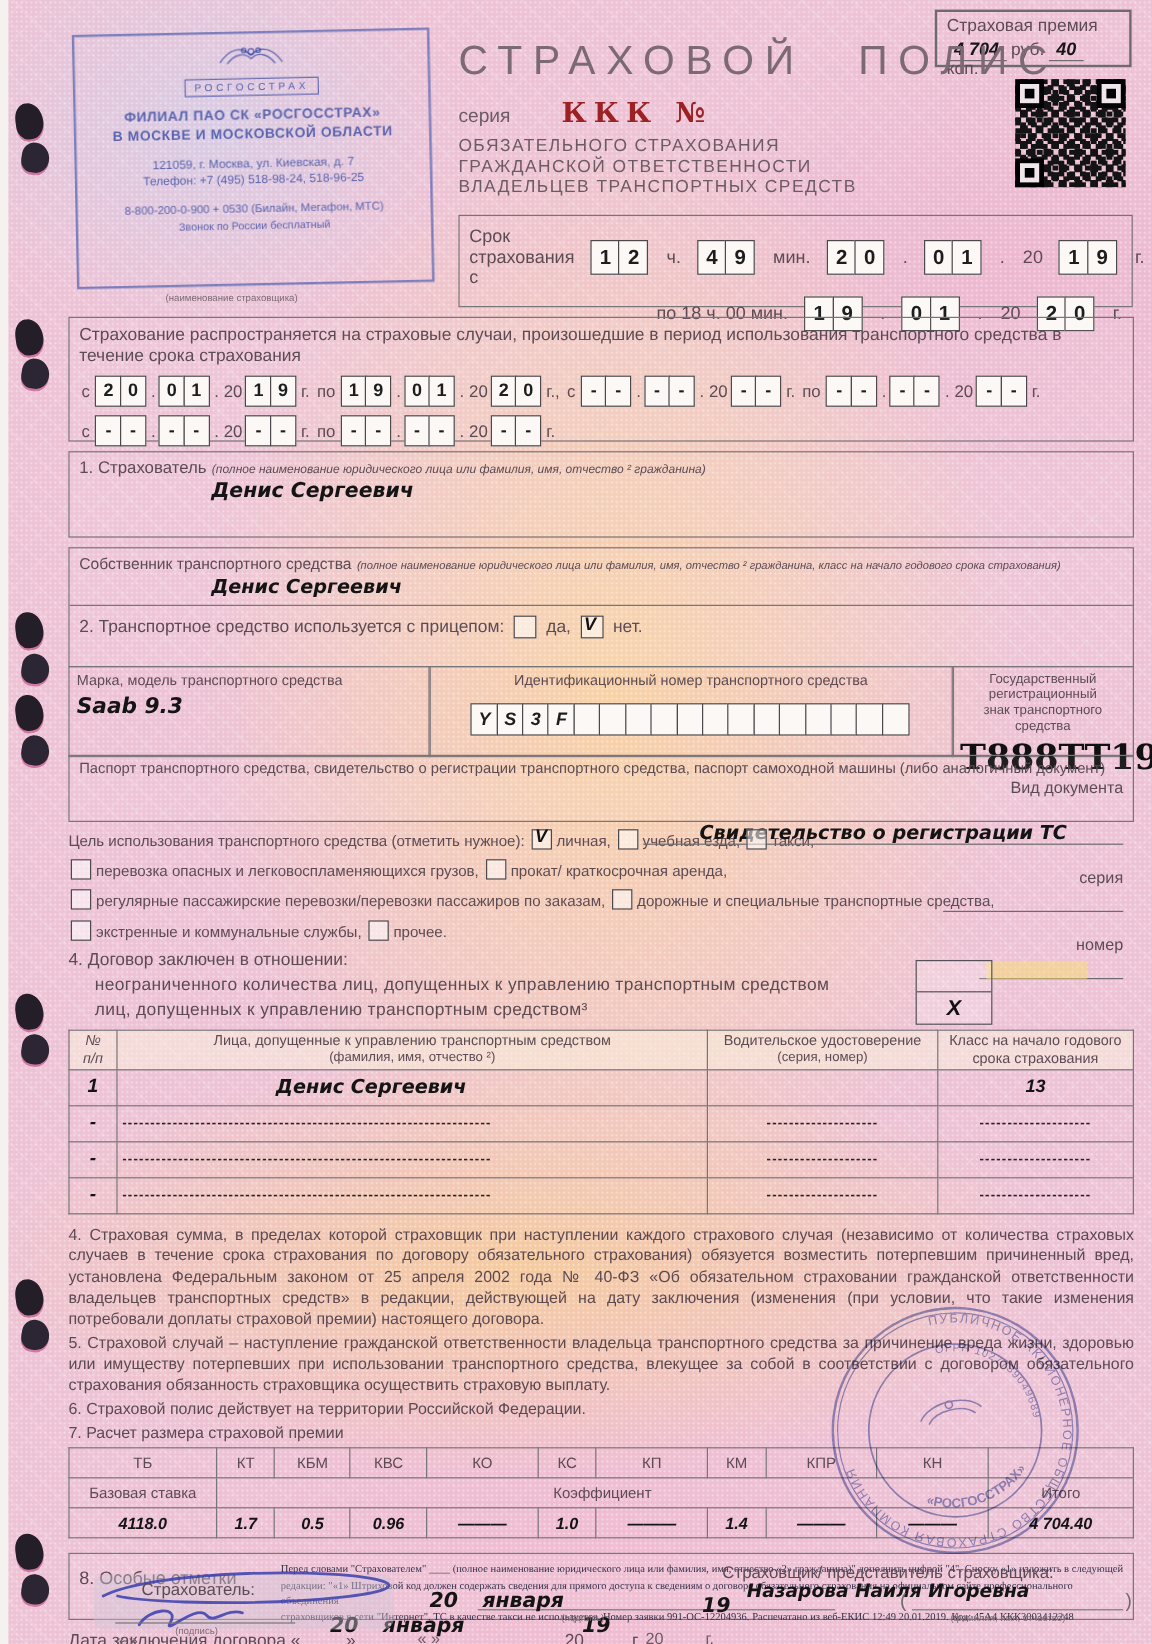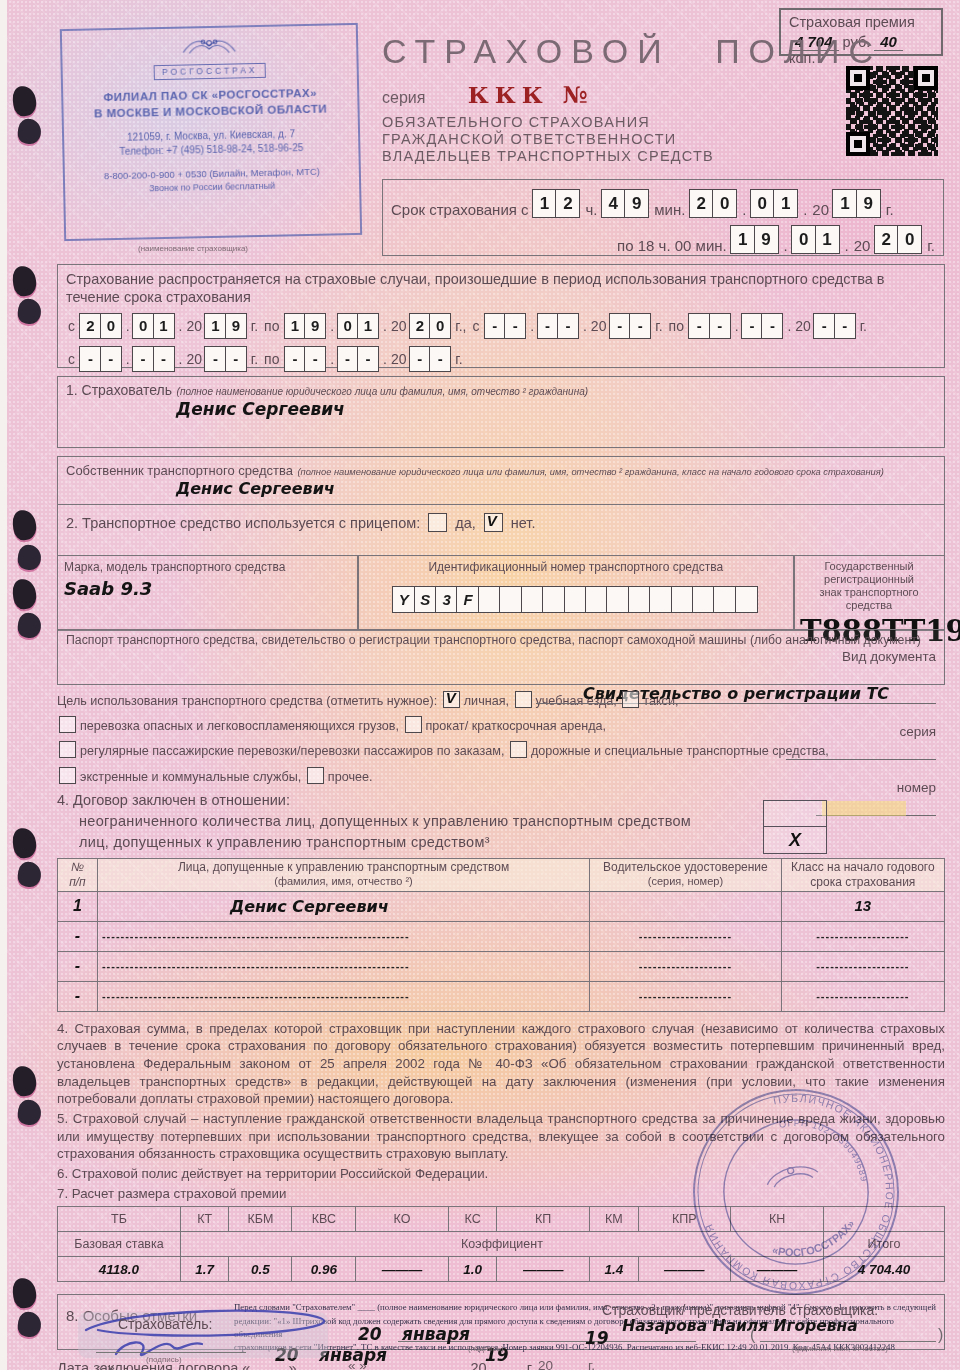--- a/index.html
+++ b/index.html
@@ -64,21 +64,21 @@
   .titleblock{position:absolute;left:382px;top:32px;width:560px;}
   .title{font-size:34px;letter-spacing:9px;word-spacing:26px;color:#7b6a73;font-weight:400;}
   .series-row{margin-top:10px;}
   .series-lbl{font-size:16px;color:#6d5b64;}
   .series-val{font-family:"DejaVu Serif",serif;font-weight:bold;color:#9c2123;
     font-size:23px;letter-spacing:6px;margin-left:38px;}
   .subt{font-size:14.5px;letter-spacing:1.2px;color:#6d5b64;margin-top:6px;}
   
   .termbox{position:absolute;left:382px;top:179px;width:562px;height:77px;
     border:1.5px solid #79747a;box-sizing:border-box;padding:7px 8px;font-size:15px;}
-  .trow{display:flex;align-items:flex-end;gap:5px;margin-top:2px;}
+  .trow{display:flex;align-items:center;gap:15px;margin-top:2px;}
   .trow.right{justify-content:flex-end;margin-top:7px;}
   .cells{display:inline-flex;gap:0;}
   .cells .cell{display:inline-block;width:23px;height:27px;border:1.6px solid #4c484c;
     background:#fbf8f6;margin-left:-1.6px;text-align:center;font-weight:bold;
     font-size:17px;line-height:27px;color:#1d1d1d;}
   .cells.sm .cell{width:20px;height:24px;font-size:15px;line-height:24px;}
   .cells.vin .cell{width:21px;height:25px;font-size:15px;line-height:25px;font-style:italic;}
   
   .flow{position:absolute;left:57px;top:264px;width:888px;}
   .bx{border:1.5px solid #79747a;box-sizing:border-box;background:rgba(255,255,255,.06);}

